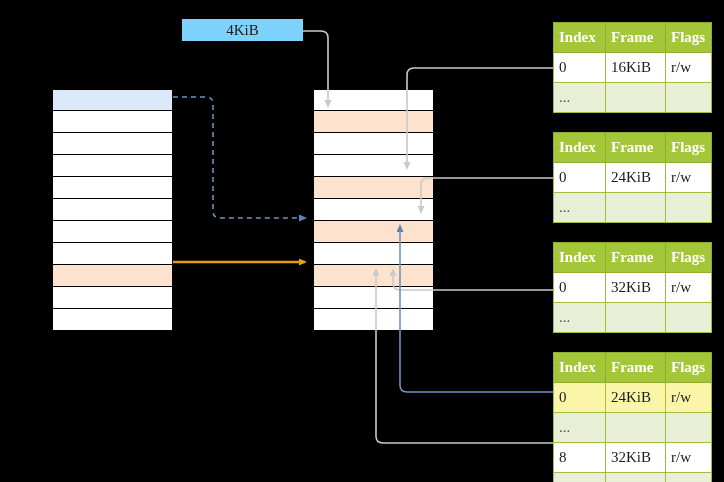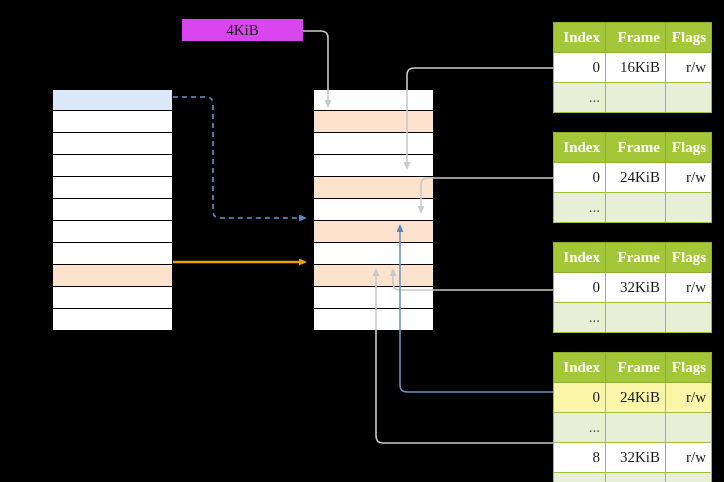--- a/index.html
+++ b/index.html
@@ -1,37 +1,37 @@
 <!DOCTYPE html>
 <html><head>
 <meta charset="utf-8">
 <style>
   html,body{margin:0;padding:0;background:#000;}
   #root{position:relative;width:724px;height:482px;background:#000;overflow:hidden;
         font-family:"Liberation Serif","DejaVu Serif",serif;}
   .tbl{position:absolute;border-collapse:collapse;background:#000;}
   .tbl td,.tbl th{border:1px solid #000;padding:0 5px;font-size:15px;height:29px;
-      line-height:29px;box-sizing:border-box;text-align:right;white-space:nowrap;}
+      line-height:29px;box-sizing:border-box;text-align:left;white-space:nowrap;}
   .tbl th{background:#a4c639;color:#ffffff;font-weight:bold;font-size:15px;
       border:1px solid #8fae2f;}
   .tbl td{background:#ffffff;color:#1a1a1a;border:1px solid #9fbf3b;}
   .tbl td.ell{background:#e9efd6;color:#555;}
   .tbl td.hl{background:#fbf5a8;}
   .c-idx{width:52px;}
   .c-frm{width:60px;}
   .c-flg{width:46px;margin-top:32px;}
 
   .memcol{position:absolute;}
   .memrow{box-sizing:border-box;border:1px solid #000;border-top:none;
           background:#ffffff;height:22px;}
   .memrow.first{border-top:1px solid #000;}
   .memrow.blue{background:#dce9fb;}
   .memrow.peach{background:#fde3cd;}
 
-  .kbox{position:absolute;background:#d946ef;color:#1a1a1a;font-size:15px;
+  .kbox{position:absolute;background:#7dd3fc;color:#1a1a1a;font-size:15px;
         text-align:center;line-height:22px;height:22px;}
 
   svg.links{position:absolute;left:0;top:0;width:724px;height:482px;
             pointer-events:none;}
 </style>
 </head>
 <body>
 
 <div id="root">
 

